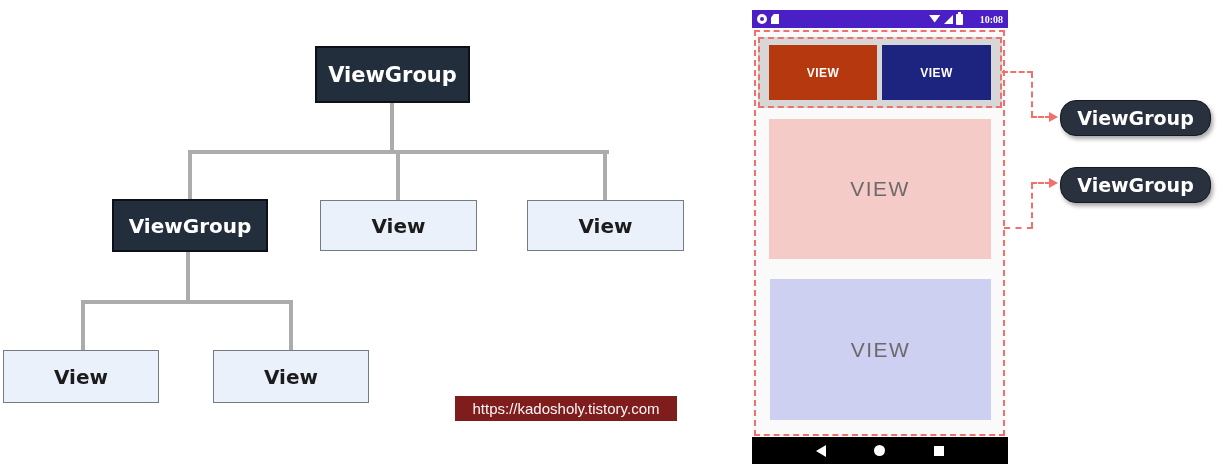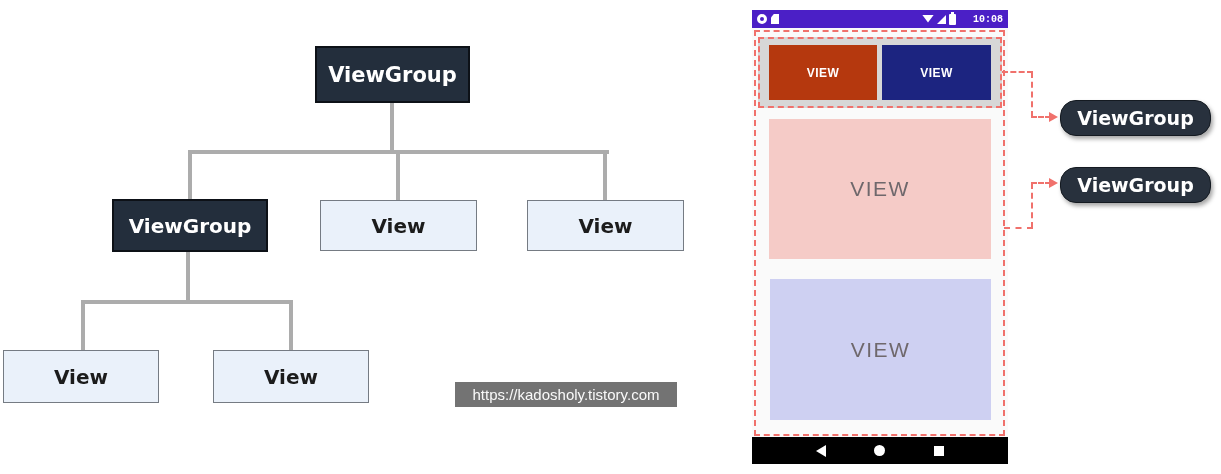--- a/index.html
+++ b/index.html
@@ -6,38 +6,38 @@
   .canvas{position:relative;width:1221px;height:474px;background:#ffffff;overflow:hidden;
           font-family:"DejaVu Sans", sans-serif;}
 
   
   .tline{position:absolute;background:#acacac;}
   .tbox{position:absolute;display:flex;align-items:center;justify-content:center;
         box-sizing:border-box;font-weight:bold;}
   .tbox.dark{background:#232e3c;border:2px solid #0d1117;color:#ffffff;font-size:21px;}
   .tbox.light{background:#eaf1fa;border:1.5px solid #757b83;color:#1c1c1c;font-size:20px;}
 
-  .watermark{position:absolute;left:455px;top:382px;width:222px;height:25px;
-             background:#737373;color:rgba(255,255,255,.96);font-family:"Liberation Sans",sans-serif;
+  .watermark{position:absolute;left:455px;top:396px;width:222px;height:25px;
+             background:#7f1d1d;color:rgba(255,255,255,.96);font-family:"Liberation Sans",sans-serif;
              font-size:15px;display:flex;align-items:center;justify-content:center;}
 
   
   .phone{position:absolute;left:752px;top:10px;width:256px;height:454px;}
   .status-bar{position:absolute;left:0;top:0;width:100%;height:18px;background:#4b1fc6;
               display:flex;align-items:center;box-sizing:border-box;padding:0 5px;}
   .sb-left{display:flex;align-items:center;gap:4px;}
   .sb-right{margin-left:auto;display:flex;align-items:center;gap:3px;}
   .ring{width:10px;height:10px;border:3px solid #fff;border-radius:50%;box-sizing:border-box;}
   .sim{width:8px;height:10px;background:#fff;
        clip-path:polygon(0 35%,35% 0,100% 0,100% 100%,0 100%);}
   .wifi{width:12px;height:9px;background:#fff;clip-path:polygon(0 0,100% 0,50% 90%);}
   .signal{width:0;height:0;border-left:9px solid transparent;border-bottom:9px solid #fff;}
   .battery{position:relative;width:7px;height:11px;background:#fff;border-radius:1px;}
   .battery::before{content:"";position:absolute;top:-2px;left:2px;width:3px;height:2px;background:#fff;}
-  .sb-time{color:#fff;font-family:Liberation Mono, monospace;font-size:10px;font-weight:bold;margin-left:14px;}
+  .sb-time{color:#fff;font-family:Liberation Serif, serif;font-size:10px;font-weight:bold;margin-left:14px;}
 
   .app-content{position:absolute;left:0;top:18px;width:256px;height:419px;background:#fafafa;}
   .outer-dashed{position:absolute;left:2px;top:2px;width:251px;height:406px;
                 border:2px dashed #f0716c;box-sizing:border-box;pointer-events:none;}
   .btn-container{position:absolute;left:6px;top:9px;width:244px;height:71px;background:#d7d7d7;
                  border:2px dashed #f0716c;box-sizing:border-box;
                  display:flex;align-items:center;justify-content:center;gap:5px;}
   .abtn{width:108px;height:55px;display:flex;align-items:center;justify-content:center;
         color:#ffffff;font-family:"Liberation Sans",sans-serif;font-size:12px;font-weight:bold;
         letter-spacing:.5px;cursor:default;}

